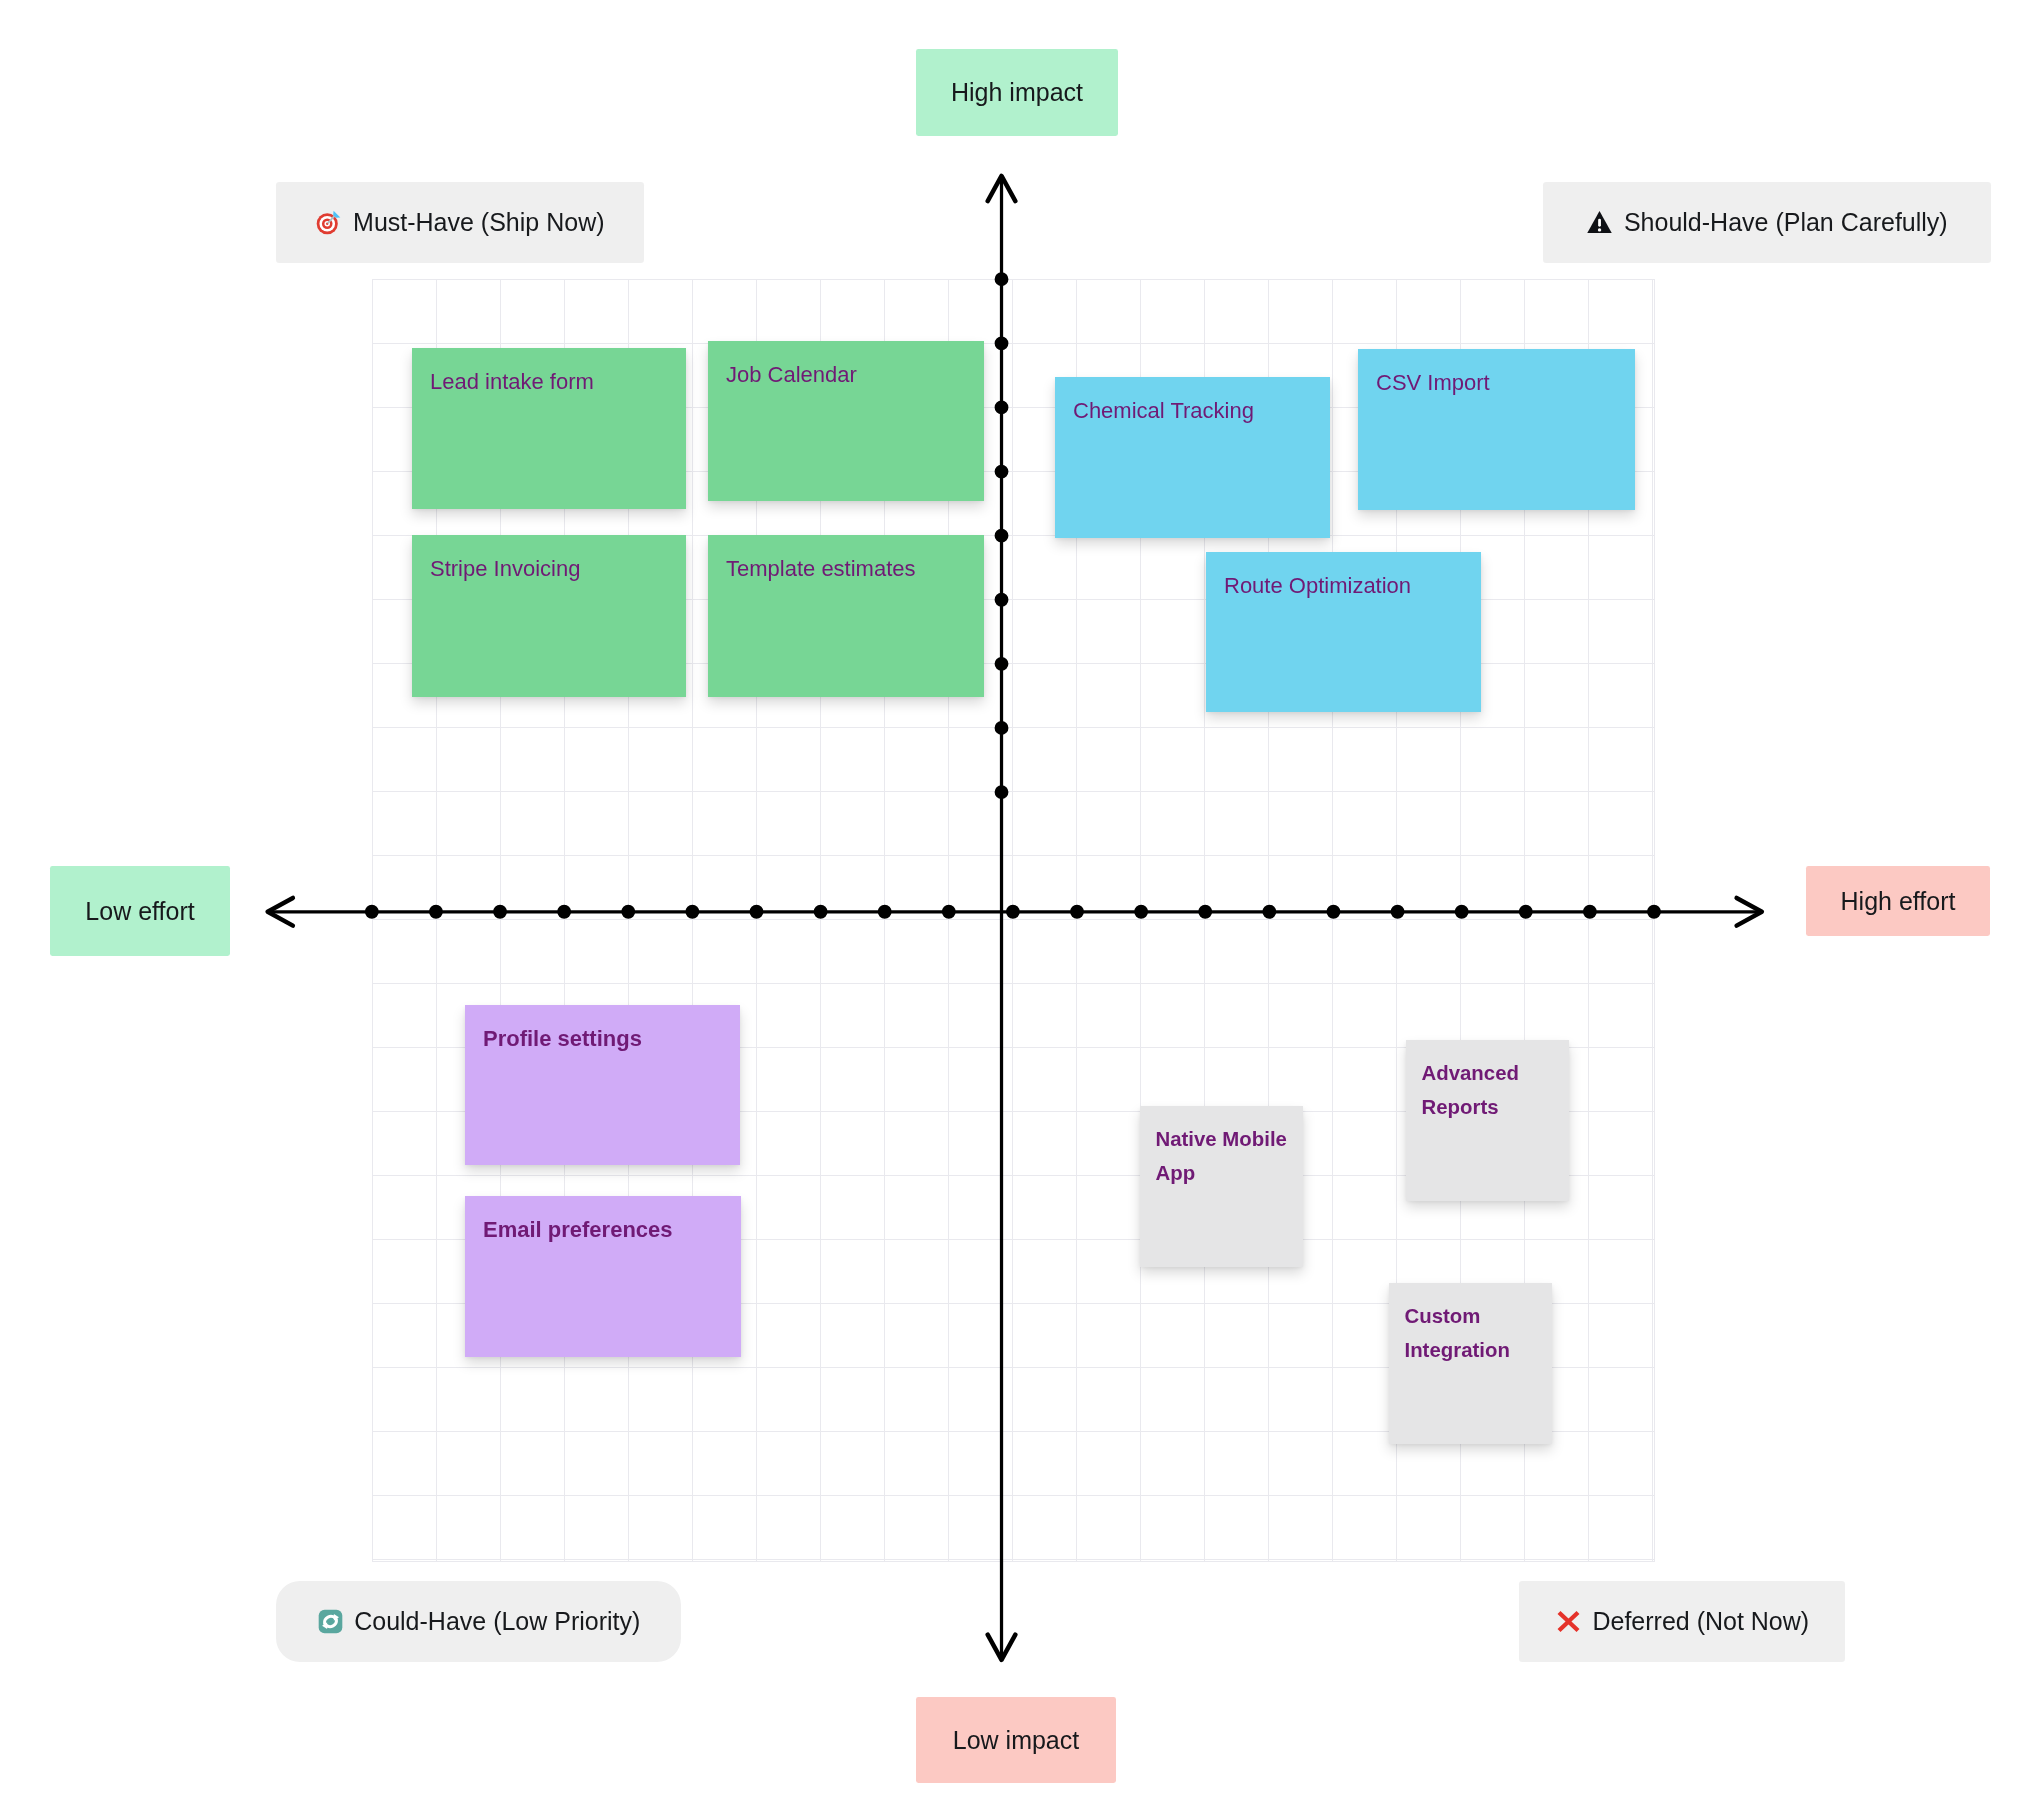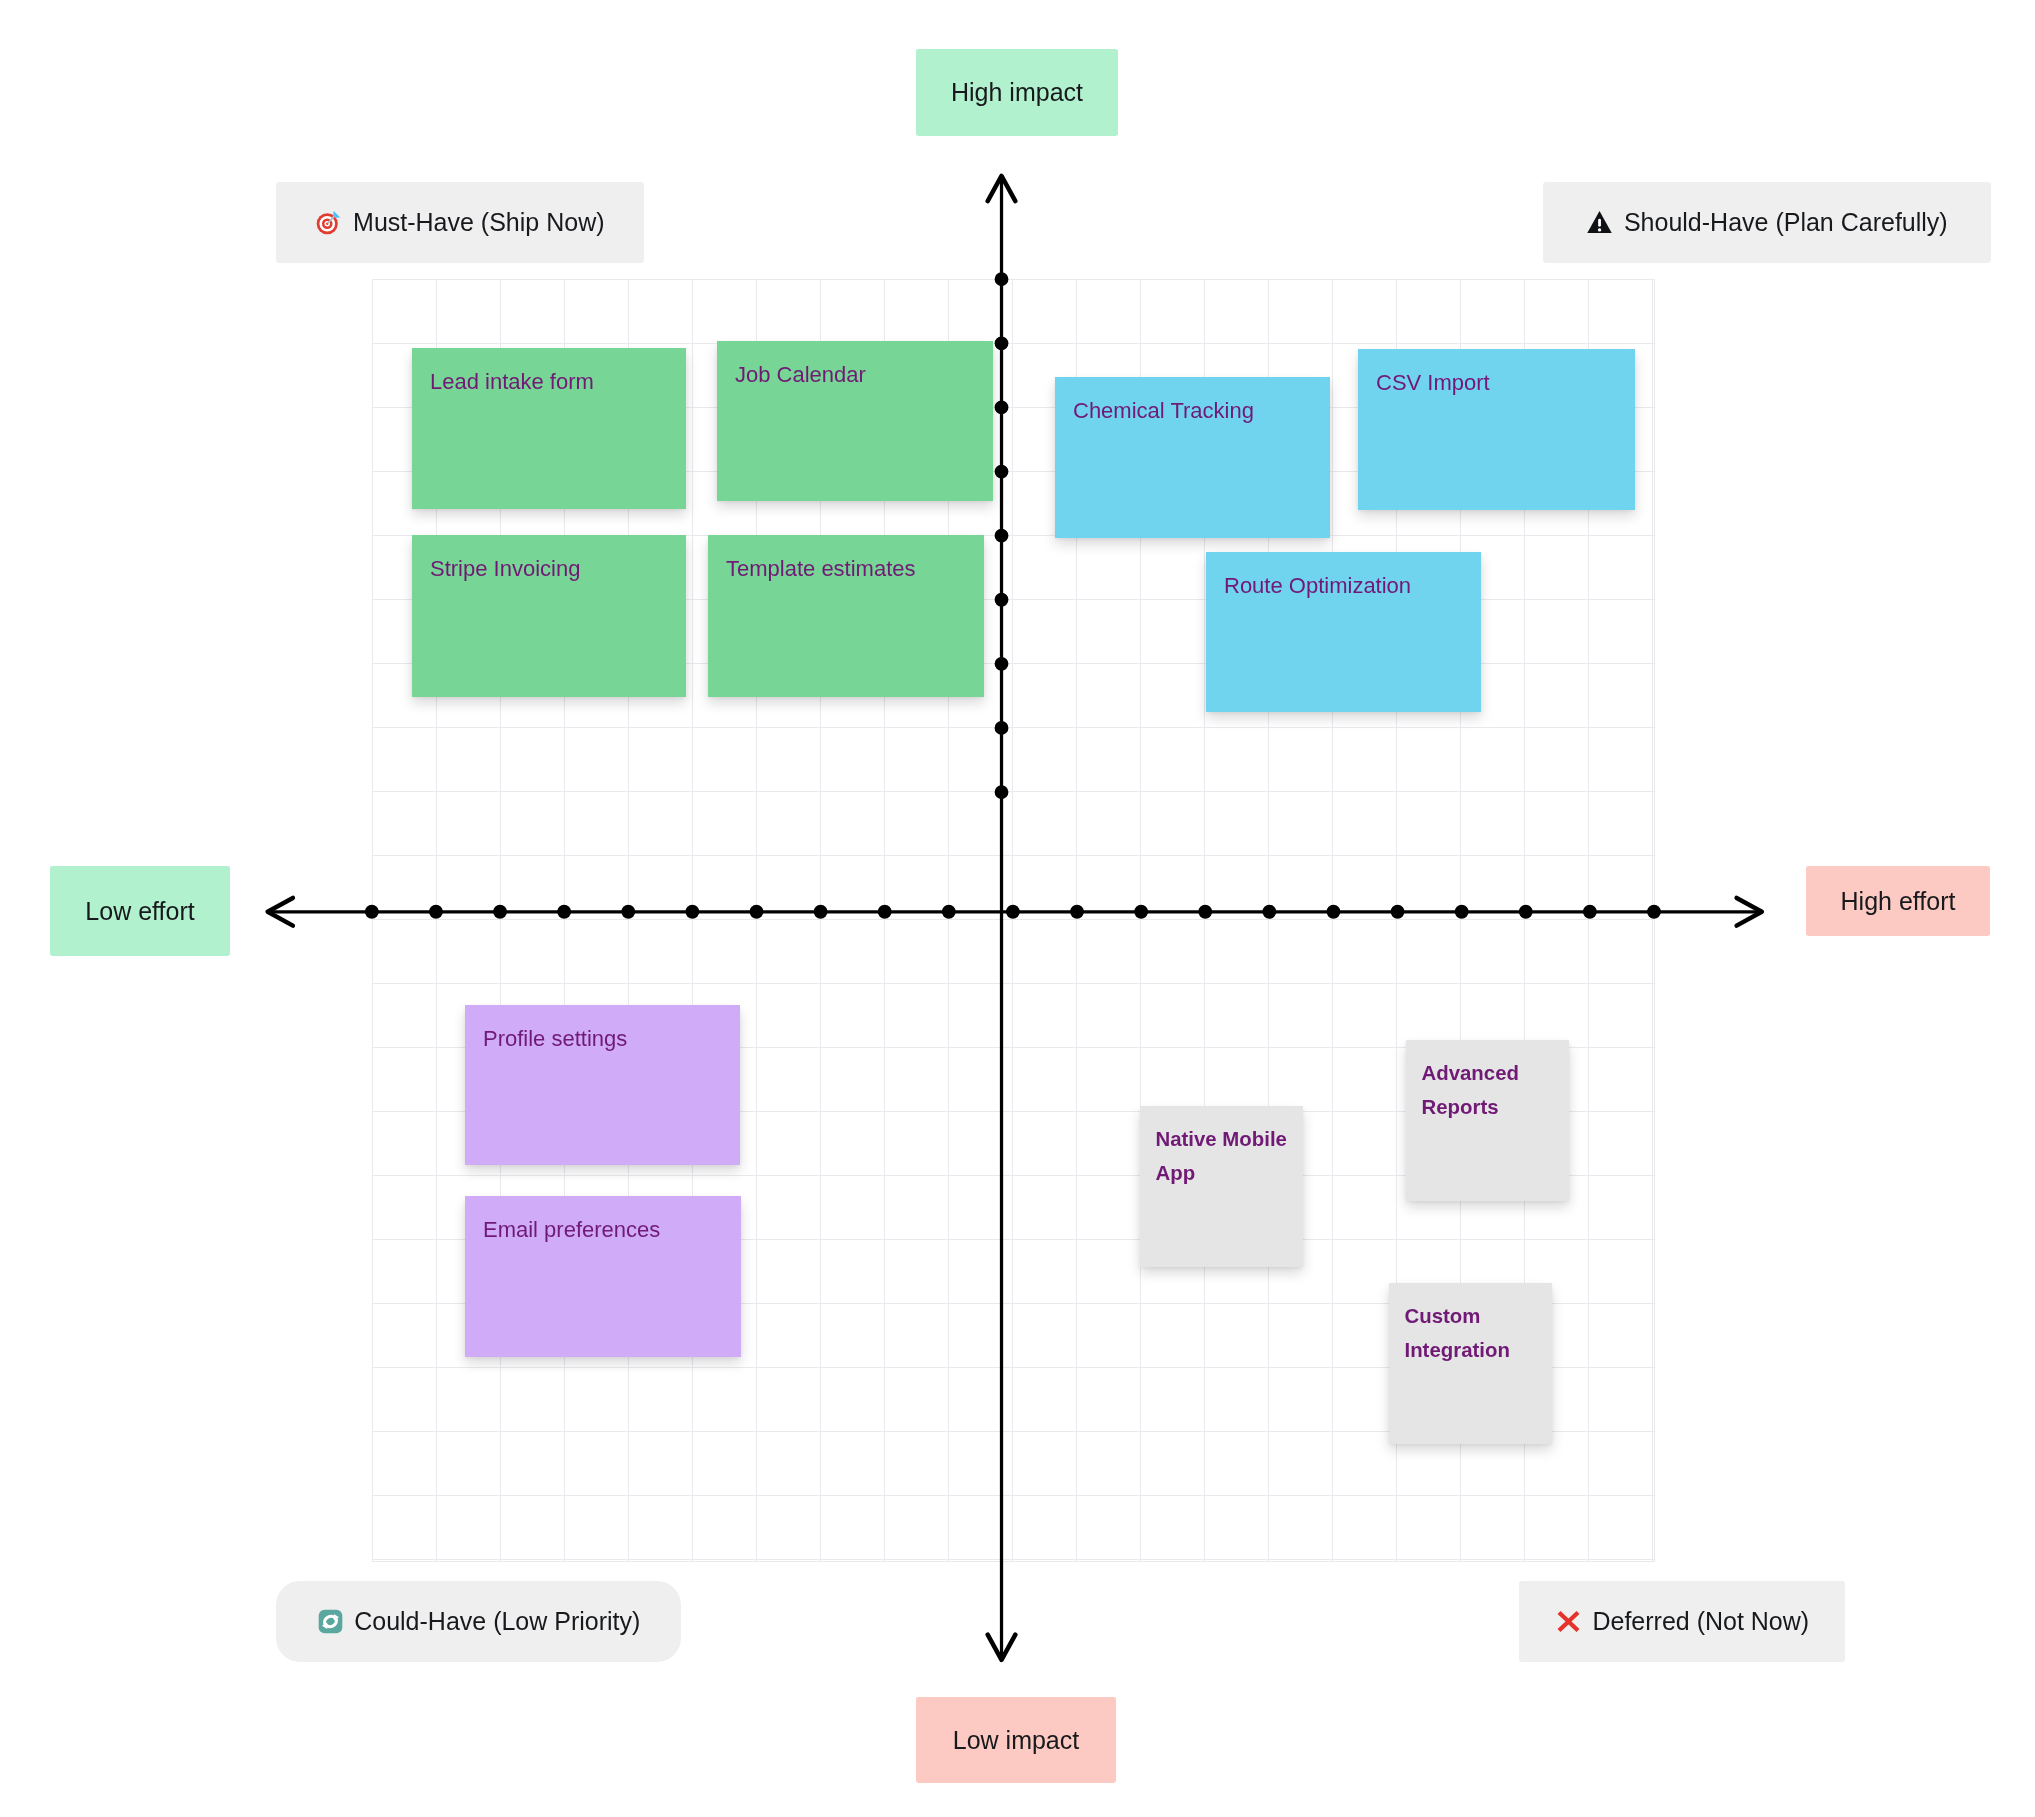--- a/index.html
+++ b/index.html
@@ -36,21 +36,21 @@
     border-radius:3.3px;padding:0 4.1px;box-sizing:border-box;
   }
   .qlabel .icon{flex:0 0 auto;display:flex;align-items:center;}
   
   .note{
     position:absolute;box-sizing:border-box;
     padding:16.3px 18px;
     font-size:22px;font-weight:500;line-height:1.65;color:#701a75;
     box-shadow:0 7.3px 12.2px rgba(0,0,0,0.15),0 1.6px 4.1px rgba(0,0,0,0.06);
   }
-  .note.bold{font-weight:400;}
+  .note.bold{font-weight:700;}
   .note.small{padding:15.5px 15.5px;font-size:20.4px;font-weight:700;line-height:1.7;}
 </style>
 </head>
 <body>
 
 <div class="board">
 
   <div class="grid"></div>
 
   <svg class="axes" width="2036" height="1817" viewBox="0 0 5001 4464">
@@ -125,21 +125,21 @@
       <svg width="27" height="27" viewBox="0 0 64 64">
         <path d="M13 7 L32 25 L51 7 L58 14 L39 32 L58 50 L51 57 L32 39 L13 57 L6 50 L25 32 L6 14 Z" fill="#e5322a"></path>
       </svg>
     </span>
     <span>Deferred (Not Now)</span>
   </div>
 
   <div class="note" style="left: 412px; top: 348px; width: 274px; height: 161px; background: rgb(119, 214, 149);">
     <span>Lead intake form</span>
   </div>
-  <div class="note" style="left: 708px; top: 341px; width: 276px; height: 160px; background: rgb(119, 214, 149); margin-left: 9px;">
+  <div class="note" style="left: 708px; top: 341px; width: 276px; height: 160px; background: rgb(119, 214, 149);">
     <span>Job Calendar</span>
   </div>
   <div class="note" style="left: 412px; top: 535px; width: 274px; height: 162px; background: rgb(119, 214, 149);">
     <span>Stripe Invoicing</span>
   </div>
   <div class="note" style="left: 708px; top: 535px; width: 276px; height: 162px; background: rgb(119, 214, 149);">
     <span>Template estimates</span>
   </div>
 
   <div class="note" style="left: 1055px; top: 349px; width: 275px; height: 161px; background: rgb(112, 212, 239); margin-top: 28px;">

